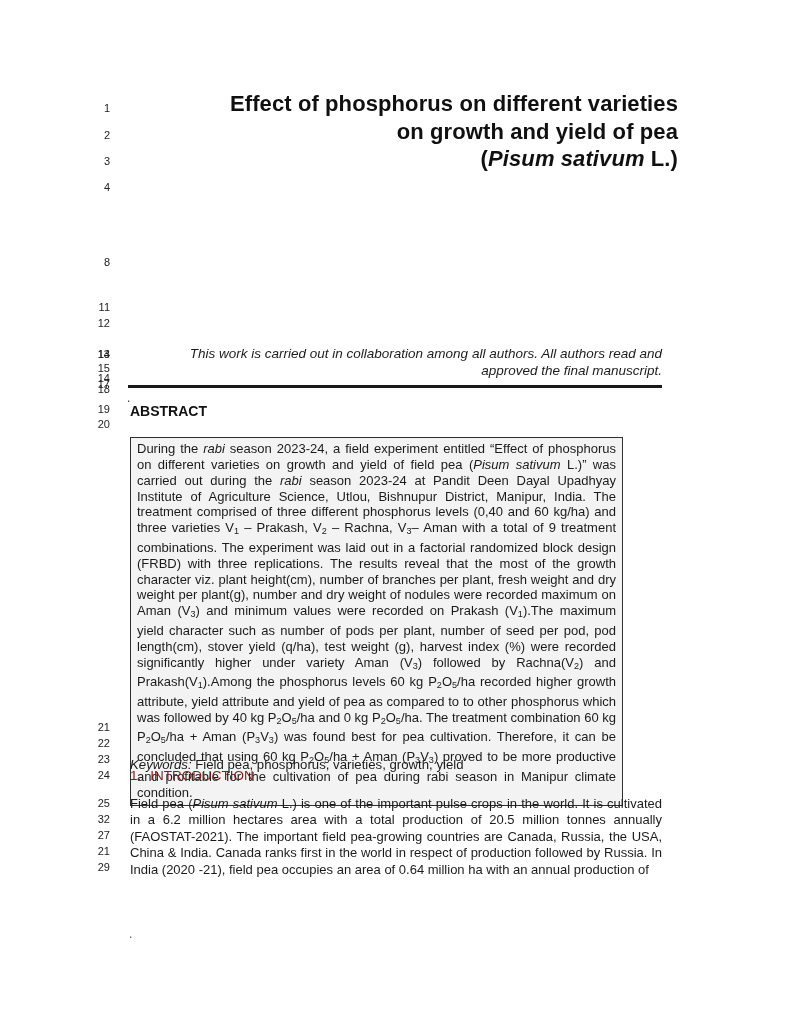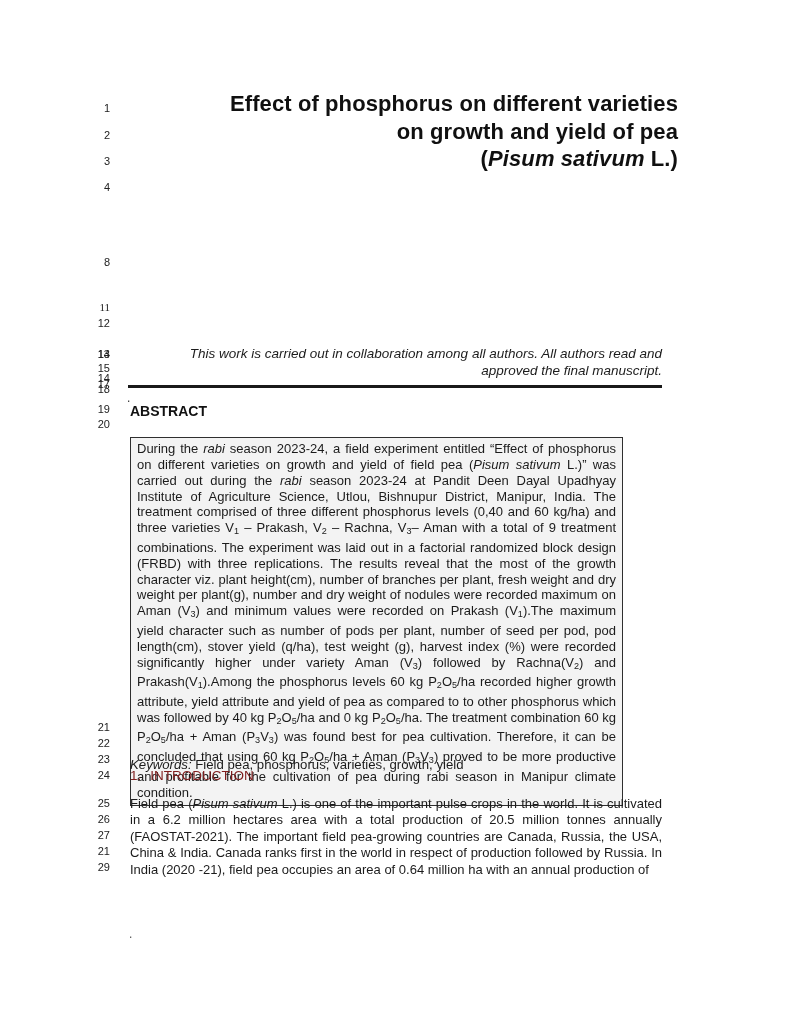--- a/index.html
+++ b/index.html
@@ -130,36 +130,36 @@
 <body>
 
 <div class="page">
 
   <div>
       <div class="lineno" style="top: 102px;">1</div>
       <div class="lineno" style="top: 129px;">2</div>
       <div class="lineno" style="top: 155px;">3</div>
       <div class="lineno" style="top: 181px;">4</div>
       <div class="lineno" style="top: 256px;">8</div>
-      <div class="lineno" style="top: 301px; font-family: Liberation Serif, serif;">11</div>
+      <div class="lineno" style="top: 301px;">11</div>
       <div class="lineno" style="top: 317px;">12</div>
       <div class="lineno" style="top: 348px;">13</div>
       <div class="lineno" style="top: 348px;">14</div>
       <div class="lineno" style="top: 362px;">15</div>
       <div class="lineno" style="top: 372px;">14</div>
       <div class="lineno" style="top: 378px;">17</div>
       <div class="lineno" style="top: 383px;">18</div>
       <div class="lineno" style="top: 403px;">19</div>
       <div class="lineno" style="top: 418px;">20</div>
       <div class="lineno" style="top: 721px;">21</div>
       <div class="lineno" style="top: 737px;">22</div>
       <div class="lineno" style="top: 753px;">23</div>
       <div class="lineno" style="top: 769px;">24</div>
       <div class="lineno" style="top: 797px;">25</div>
-      <div class="lineno" style="top: 813px;">26</div>
+      <div class="lineno" style="top: 813px;">32</div>
       <div class="lineno" style="top: 829px;">27</div>
       <div class="lineno" style="top: 845px;">21</div>
       <div class="lineno" style="top: 861px;">29</div>
     </div>
 
   <div class="paper-title">
     <div>Effect of phosphorus on different varieties</div>
     <div>on growth and yield of pea</div>
     <div><span>(</span><span class="it">Pisum sativum</span><span> L.)</span></div>
   </div>

